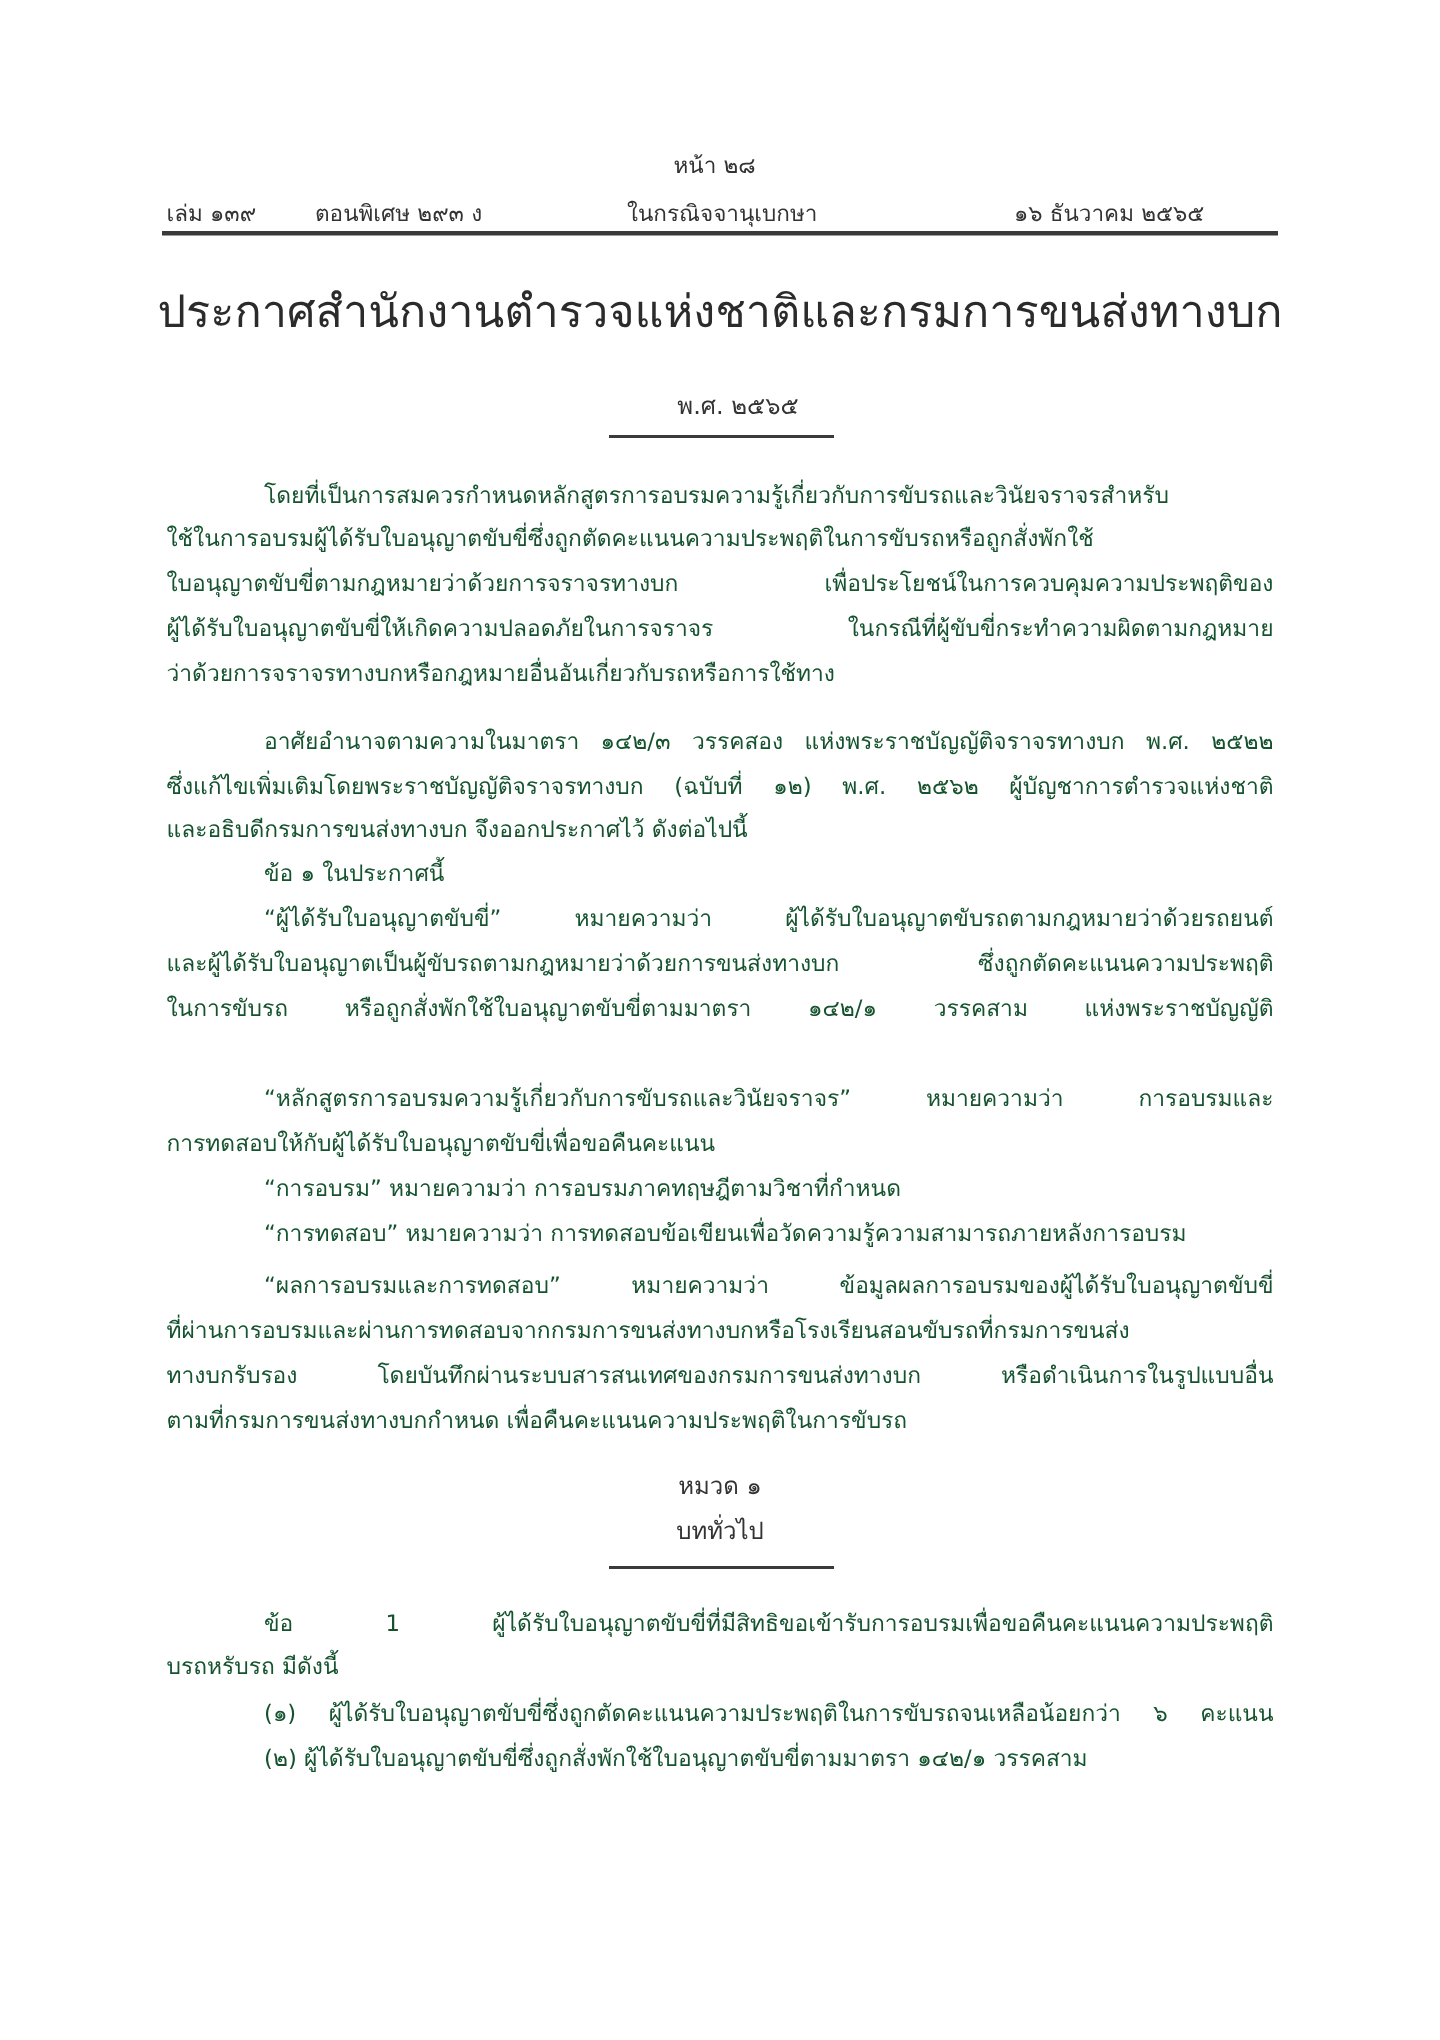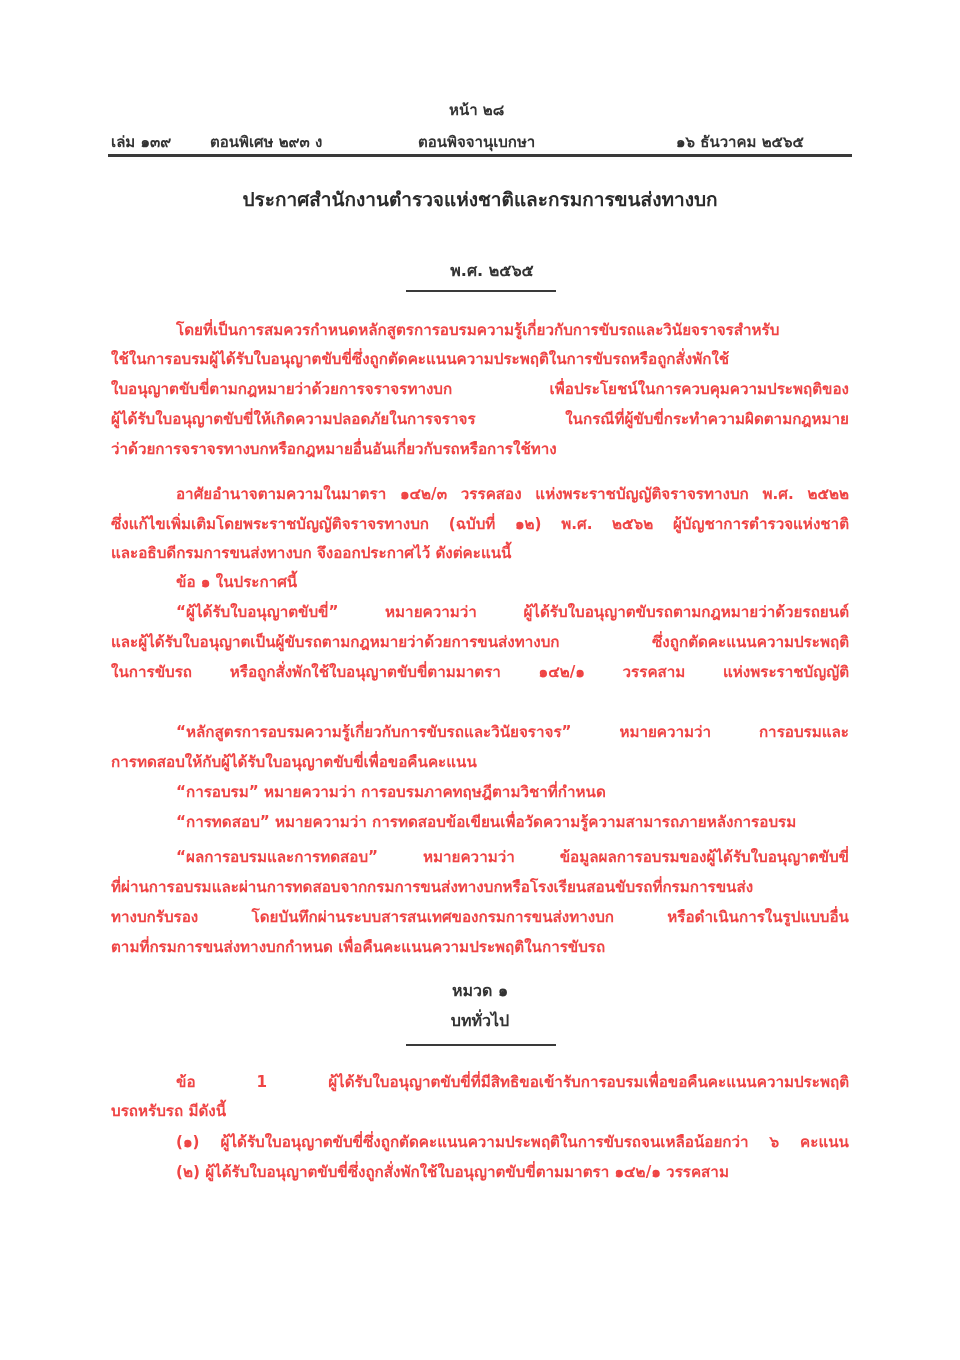--- a/index.html
+++ b/index.html
@@ -1,55 +1,55 @@
 <!DOCTYPE html>
 <html><head>
 <meta charset="utf-8">
 <style>
   html, body { margin: 0; padding: 0; background: #ffffff; }
   body { width: 960px; height: 1360px; position: relative; overflow: hidden;
          font-family: "DejaVu Sans", "Liberation Sans", sans-serif; color: #2a2a2a; }
-  .page { position: absolute; left: 0; top: 0; width: 784px; height: 1360px; font-weight: bold; }
+  .page { position: absolute; left: 0; top: 0; width: 784px; height: 1360px; }
   .abs { position: absolute; white-space: nowrap; }
   .hdr { font-size: 15px; color: #333; }
   .rule { position: absolute; background: #3a3a3a; }
-  .title { font-size: 19px; color: #2b2b2b; letter-spacing: 0px; }
+  .title { font-size: 30px; color: #2b2b2b; letter-spacing: 0px; }
   .sub { font-size: 16px; color: #333; }
-  .line { position: absolute; left: 111px; width: 738px; font-size: 15.2px; color: #ef4444;
+  .line { position: absolute; left: 111px; width: 738px; font-size: 15.2px; color: #14532d;
           white-space: nowrap; overflow: hidden; }
   .line.just { text-align: justify; text-align-last: justify; }
   .ind { left: 176px; width: 673px; }
   .ind2 { left: 176px; width: 673px; }
   .center { text-align: center; left: 0; width: 960px; }
 </style>
 </head>
 <body>
 
 <div class="page">
 
   <div class="abs hdr" style="left:449px; top:98px;">หน้า ๒๘</div>
   <div class="abs hdr" style="left:111px; top:130px;">เล่ม ๑๓๙</div>
   <div class="abs hdr" style="left:210px; top:130px;">ตอนพิเศษ ๒๙๓ ง</div>
-  <div class="abs hdr" style="left:418px; top:130px;">ตอนพิจจานุเบกษา</div>
+  <div class="abs hdr" style="left:418px; top:130px;">ในกรณิจจานุเบกษา</div>
   <div class="abs hdr" style="left:676px; top:130px;">๑๖ ธันวาคม ๒๕๖๕</div>
   <div class="rule" style="left:108px; top:154px; width:744px; height:3px;"></div>
 
   <div class="abs title center" style="top:184px;">ประกาศสำนักงานตำรวจแห่งชาติและกรมการขนส่งทางบก</div>
   <div class="abs sub center" style="top:258px;padding-left:12px;">พ.ศ. ๒๕๖๕</div>
   <div class="rule" style="left:406px; top:290px; width:150px; height:2px;"></div>
 
   <div class="line just ind" style="top:318px;">โดยที่เป็นการสมควรกำหนดหลักสูตรการอบรมความรู้เกี่ยวกับการขับรถและวินัยจราจรสำหรับ</div>
   <div class="line just" style="top:347px;">ใช้ในการอบรมผู้ได้รับใบอนุญาตขับขี่ซึ่งถูกตัดคะแนนความประพฤติในการขับรถหรือถูกสั่งพักใช้</div>
   <div class="line just" style="top:377px;">ใบอนุญาตขับขี่ตามกฎหมายว่าด้วยการจราจรทางบก  เพื่อประโยชน์ในการควบคุมความประพฤติของ</div>
   <div class="line just" style="top:407px;">ผู้ได้รับใบอนุญาตขับขี่ให้เกิดความปลอดภัยในการจราจร  ในกรณีที่ผู้ขับขี่กระทำความผิดตามกฎหมาย</div>
   <div class="line" style="top:437px;">ว่าด้วยการจราจรทางบกหรือกฎหมายอื่นอันเกี่ยวกับรถหรือการใช้ทาง</div>
 
   <div class="line just ind" style="top:482px;">อาศัยอำนาจตามความในมาตรา ๑๔๒/๓ วรรคสอง แห่งพระราชบัญญัติจราจรทางบก พ.ศ. ๒๕๒๒</div>
   <div class="line just" style="top:512px;">ซึ่งแก้ไขเพิ่มเติมโดยพระราชบัญญัติจราจรทางบก (ฉบับที่ ๑๒) พ.ศ. ๒๕๖๒ ผู้บัญชาการตำรวจแห่งชาติ</div>
-  <div class="line" style="top:541px;">และอธิบดีกรมการขนส่งทางบก  จึงออกประกาศไว้  ดังต่คะแนนี้</div>
+  <div class="line" style="top:541px;">และอธิบดีกรมการขนส่งทางบก  จึงออกประกาศไว้  ดังต่อไปนี้</div>
 
   <div class="line ind" style="top:570px;">ข้อ ๑  ในประกาศนี้</div>
   <div class="line just ind" style="top:600px;">“ผู้ได้รับใบอนุญาตขับขี่”  หมายความว่า  ผู้ได้รับใบอนุญาตขับรถตามกฎหมายว่าด้วยรถยนต์</div>
   <div class="line just" style="top:630px;">และผู้ได้รับใบอนุญาตเป็นผู้ขับรถตามกฎหมายว่าด้วยการขนส่งทางบก  ซึ่งถูกตัดคะแนนความประพฤติ</div>
   <div class="line just" style="top:660px;">ในการขับรถ  หรือถูกสั่งพักใช้ใบอนุญาตขับขี่ตามมาตรา  ๑๔๒/๑  วรรคสาม  แห่งพระราชบัญญัติ</div>
 
   <div class="line just ind" style="top:720px;">“หลักสูตรการอบรมความรู้เกี่ยวกับการขับรถและวินัยจราจร”  หมายความว่า  การอบรมและ</div>
   <div class="line" style="top:750px;">การทดสอบให้กับผู้ได้รับใบอนุญาตขับขี่เพื่อขอคืนคะแนน</div>
 
   <div class="line ind" style="top:780px;">“การอบรม”  หมายความว่า  การอบรมภาคทฤษฎีตามวิชาที่กำหนด</div>

